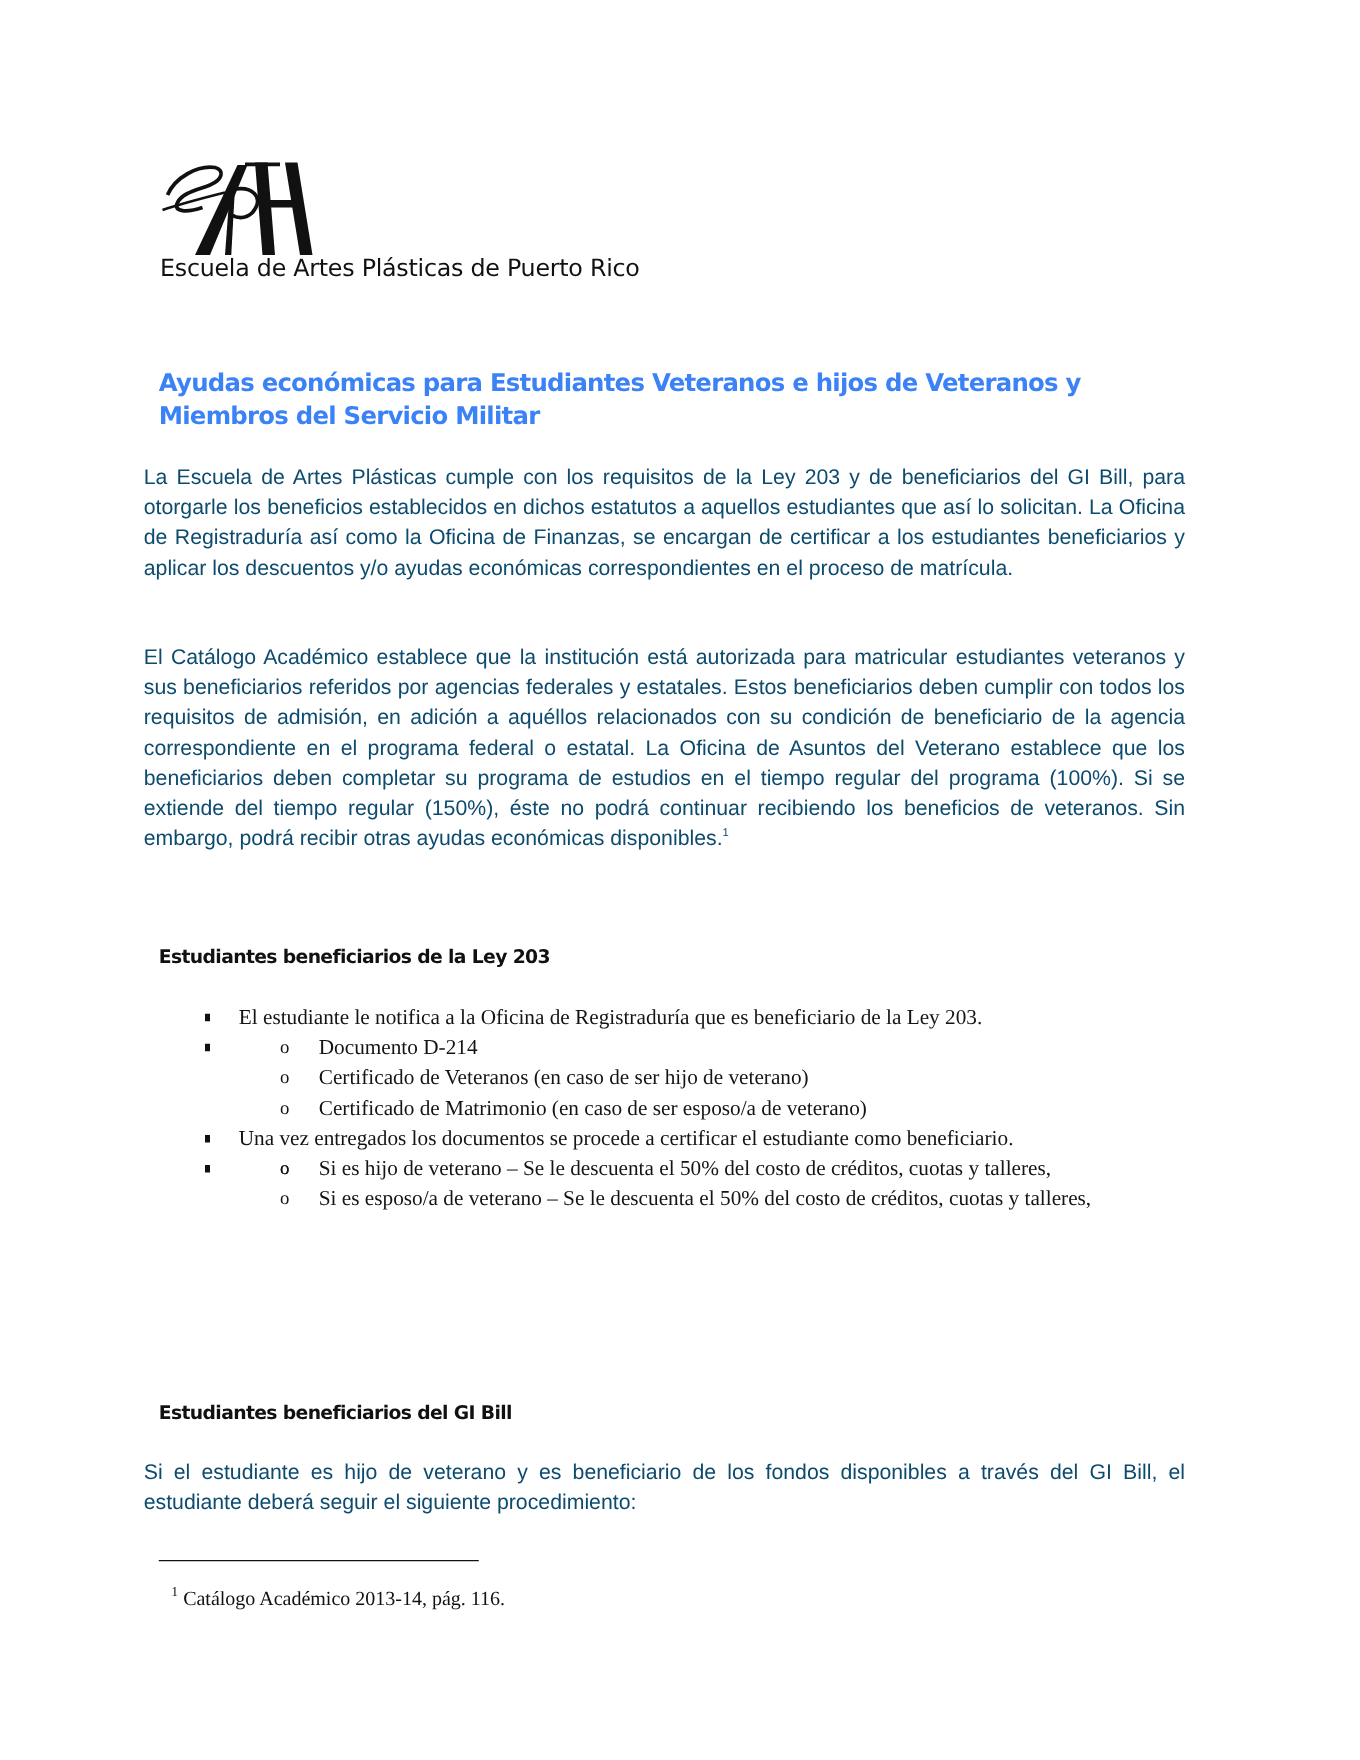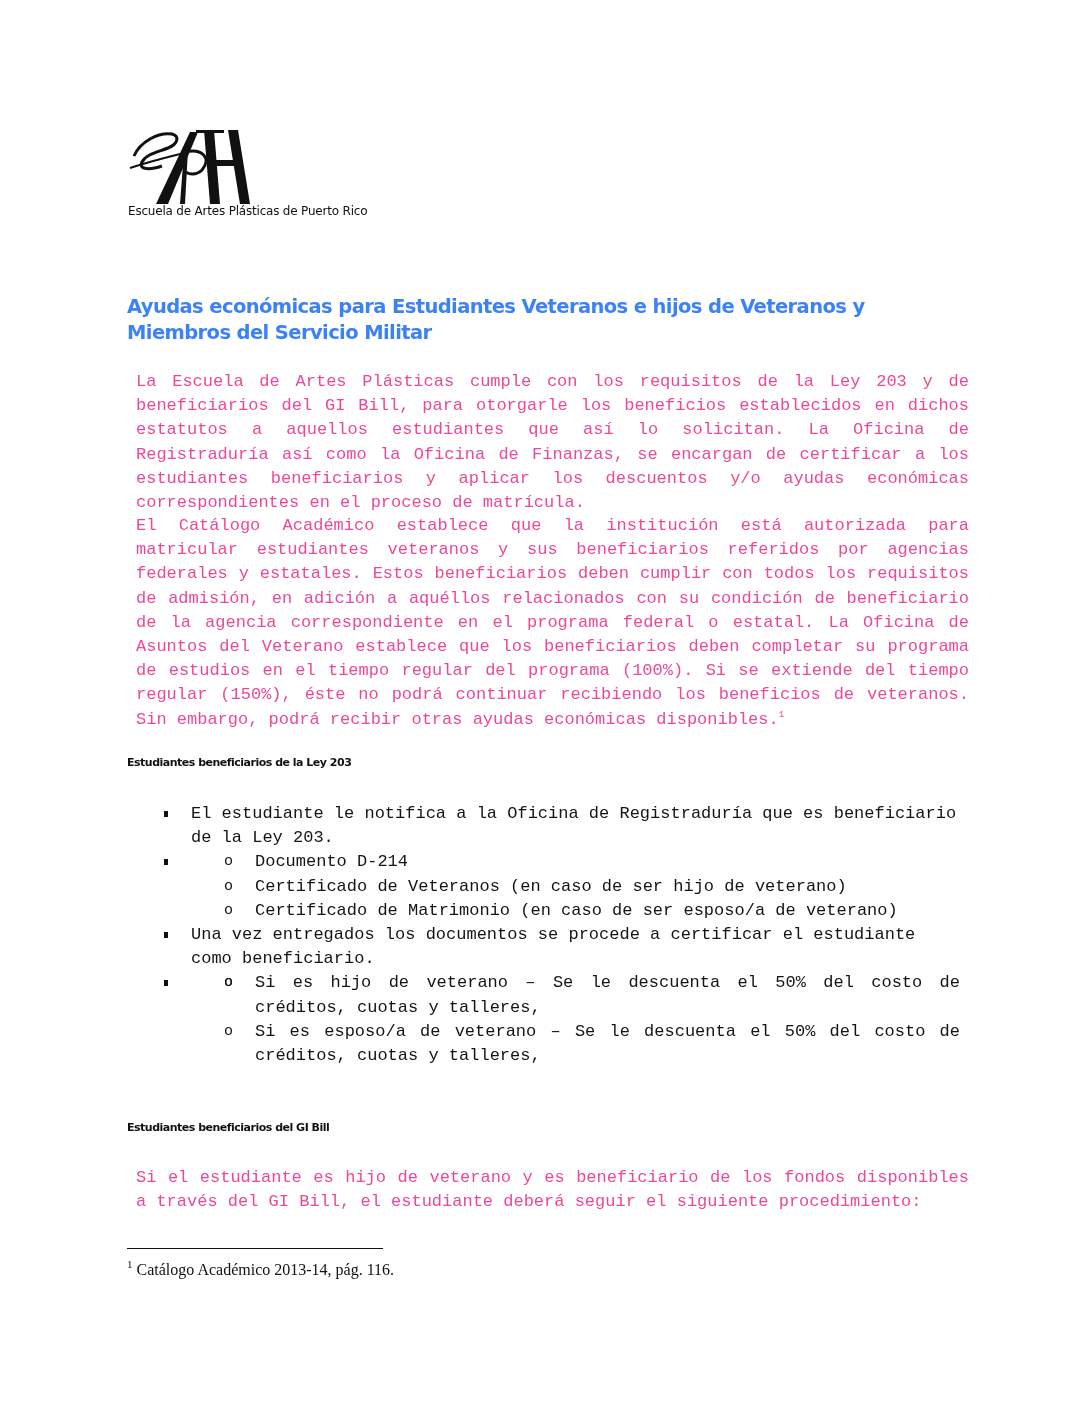--- a/index.html
+++ b/index.html
@@ -33,75 +33,75 @@
       position: absolute;
       left: 0; top: 0;
       width: 125px;
       height: 76px;
     }
     .logo-caption {
       position: absolute;
       left: 0;
       top: 76px;
       font-family: "DejaVu Sans", sans-serif;
-      font-size: 12px;
+      font-size: 19px;
       letter-spacing: -0.2px;
       color: #111;
       white-space: nowrap;
     }
     
     .doc-title {
       position: absolute;
       left: 127px;
       top: 294px;
       width: 760px;
       font-family: "DejaVu Sans", sans-serif;
       font-weight: bold;
       font-size: 19.5px;
       line-height: 26px;
       letter-spacing: -0.6px;
       color: #3b82f6;
       margin: 0;
     }
     .para {
       position: absolute;
-      left: 136px;
+      left: 115px;
       width: 833px;
-      font-family: Liberation Mono, monospace;
+      font-family: Liberation Sans, sans-serif;
       font-size: 17px;
       line-height: 24.2px;
       text-align: justify;
       text-align-last: left;
       margin: 0;
-      color: #ec4899;
+      color: #0c4a6e;
     }
     .para-1 { top: 370px; }
     .para-2 { top: 514px; }
     .para-2 sup { font-size: 9px; vertical-align: 7px; line-height: 0; }
     .section-heading {
       position: absolute;
       left: 127px;
       font-family: "DejaVu Sans", sans-serif;
       font-weight: bold;
-      font-size: 11px;
+      font-size: 15px;
       letter-spacing: -0.5px;
       margin: 0;
       color: #111;
     }
     .heading-ley { top: 756px; }
     .heading-gi { top: 1121px; }
     ul.bullets {
       position: absolute;
       left: 127px;
       top: 802px;
       width: 833px;
       margin: 0;
       padding: 0;
       list-style: none;
-      font-family: Liberation Mono, monospace;
+      font-family: Liberation Serif, serif;
       font-size: 17px;
       line-height: 24.2px;
       color: #141414;
     }
     ul.bullets > li {
       position: relative;
       padding-left: 64px;
     }
     .sq-bullet {
       position: absolute;
@@ -137,21 +137,21 @@
       height: 1px;
       background: #111;
     }
     .footnote {
       position: absolute;
       left: 127px;
       top: 1258px;
       font-family: "Liberation Serif", serif;
       font-size: 16px;
       color: #111;
-      margin: 0;
+      margin: 10px;
       white-space: nowrap;
     }
     .footnote sup { font-size: 11px; vertical-align: 7px; margin-right: 4px; }
   </style>
 </head>
 <body>
 
 <div class="page">
 
   <div class="logo">

